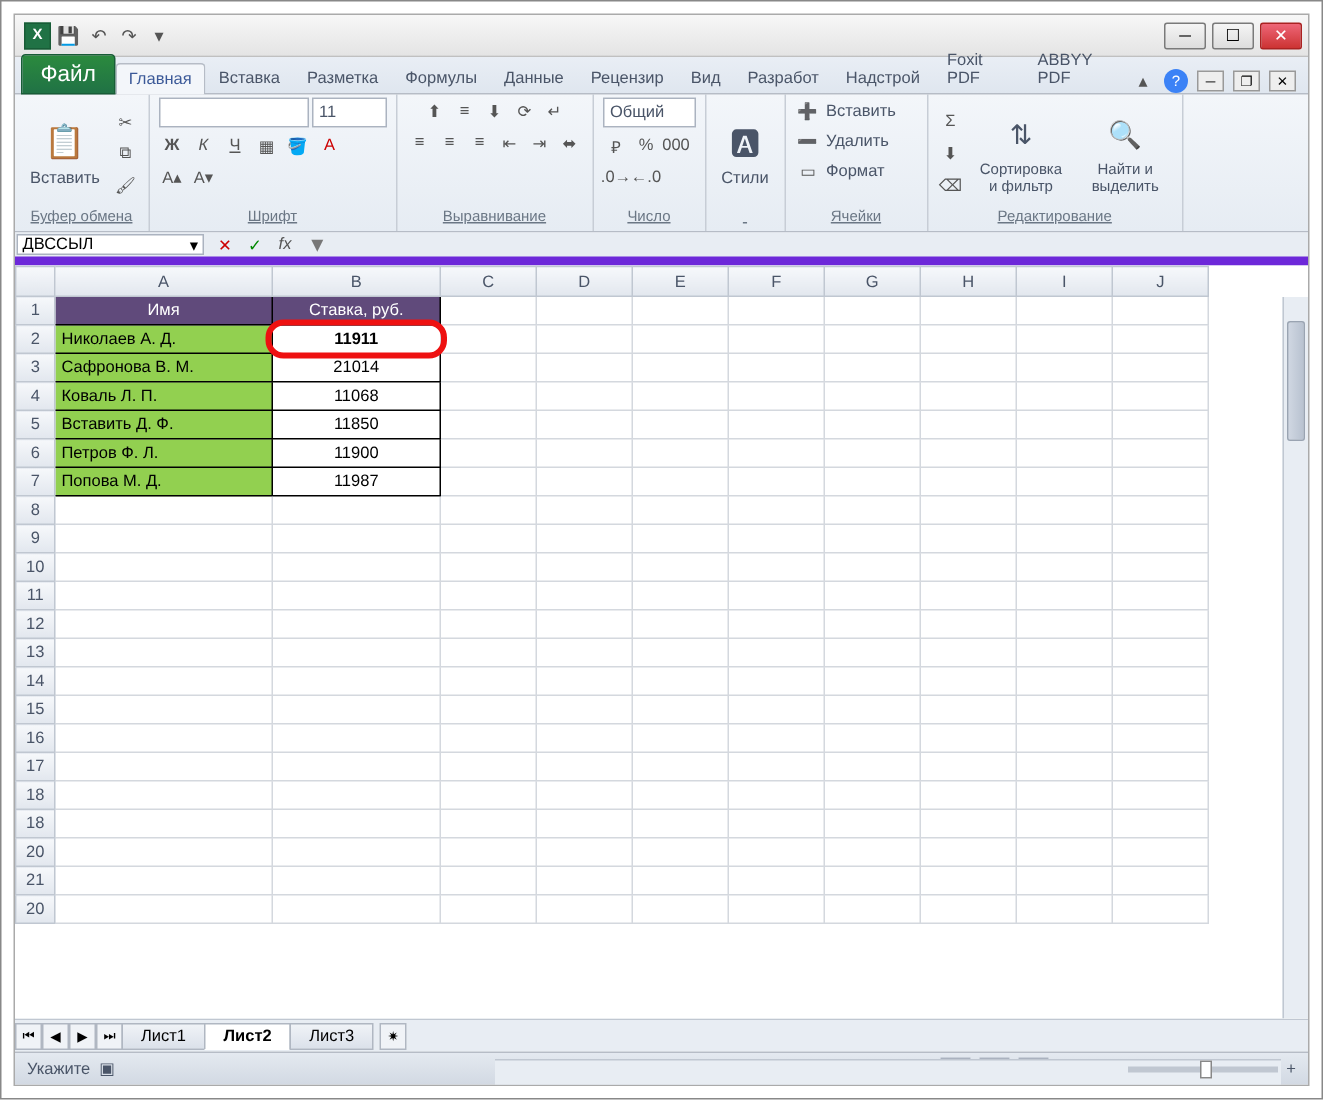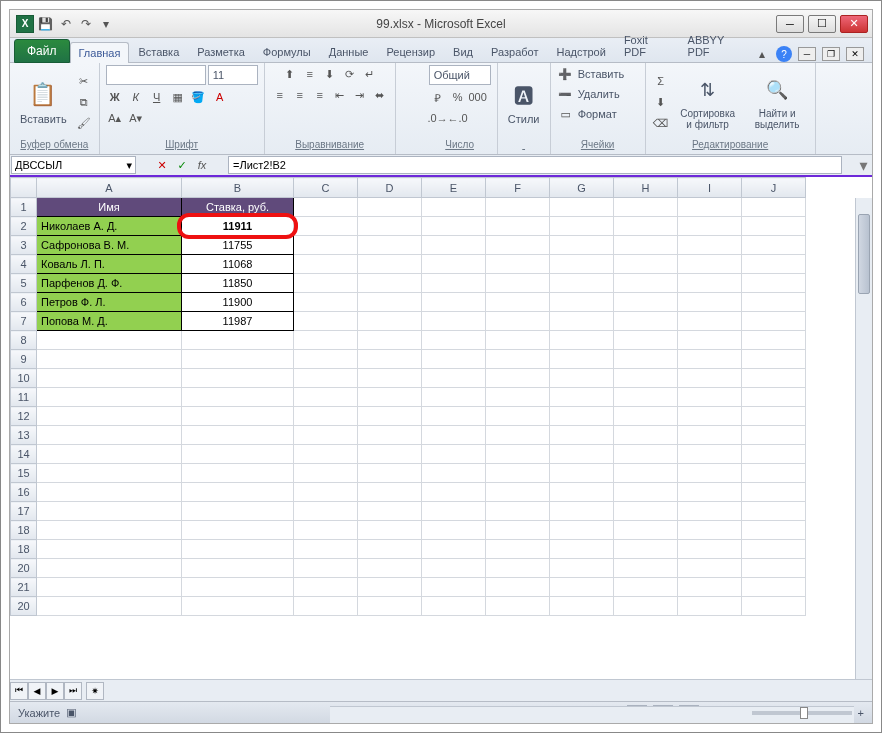--- a/index.html
+++ b/index.html
@@ -8,38 +8,38 @@
   .titlebar { height: 28px; background: linear-gradient(#f7f7f7,#e4e4e4); display: flex; align-items: center; border-bottom: 1px solid #c0c0c0; position: relative; }
   .qat { display: flex; align-items: center; gap: 4px; padding: 0 6px; }
   .qat-icon { width: 16px; height: 16px; font-size: 12px; color: #555; text-align: center; line-height: 16px; }
   .excel-logo { width: 18px; height: 18px; background: #207245; color: #fff; font-size: 10px; font-weight: bold; display: flex; align-items: center; justify-content: center; border: 1px solid #185c37; }
   .title-text { position: absolute; left: 0; right: 0; text-align: center; font-size: 12px; color: #444; pointer-events: none; }
   .win-controls { margin-left: auto; display: flex; gap: 4px; padding-right: 4px; }
   .win-btn { width: 28px; height: 18px; border: 1px solid #7a7a7a; display: flex; align-items: center; justify-content: center; font-size: 11px; background: linear-gradient(#f5f5f5,#ddd); border-radius: 2px; }
   .win-close { background: linear-gradient(#e67,#c33); color: #fff; border-color: #a22; }
 
   .tabs-row { height: 25px; background: linear-gradient(#e9eef5,#dfe6ef); display: flex; align-items: flex-end; border-bottom: 1px solid #b6bcc6; position: relative; }
-  .file-tab { background: linear-gradient(#2b8a3e,#207245); color: #fff; font-size: 12px; padding: 4px 12px; border: 1px solid #185c37; border-radius: 3px 3px 0 0; margin-left: 4px; position: relative; top: 1px; }
+  .file-tab { background: linear-gradient(#2b8a3e,#207245); color: #fff; font-size: 15px; padding: 4px 12px; border: 1px solid #185c37; border-radius: 3px 3px 0 0; margin-left: 4px; position: relative; top: 1px; }
   .ribbon-tab { font-size: 11px; color: #4a5568; padding: 4px 8px; border: 1px solid transparent; border-bottom: none; }
   .ribbon-tab.active { background: #f3f6fa; border-color: #b6bcc6; border-radius: 3px 3px 0 0; position: relative; top: 1px; color: #3b5998; }
   .tabs-right { margin-left: auto; display: flex; gap: 6px; padding-right: 8px; align-items: center; }
   .help-icon { width: 16px; height: 16px; background: #3b82f6; color: #fff; border-radius: 50%; font-size: 10px; display: flex; align-items: center; justify-content: center; }
   .mdi-btn { width: 18px; height: 14px; border: 1px solid #999; font-size: 9px; display: flex; align-items: center; justify-content: center; background: #eee; }
 
   .ribbon { height: 92px; background: linear-gradient(#f3f6fa,#e6ecf3); border-bottom: 1px solid #b6bcc6; display: flex; font-size: 11px; color: #4a5568; }
   .ribbon-group { border-right: 1px solid #c7cdd6; padding: 2px 6px; display: flex; flex-direction: column; justify-content: space-between; }
   .group-label { font-size: 10px; color: #6b7785; text-align: center; padding-bottom: 2px; text-decoration: underline; }
   .group-body { flex: 1; display: flex; align-items: center; gap: 4px; }
   .big-btn { display: flex; flex-direction: column; align-items: center; gap: 2px; padding: 2px 4px; }
   .big-icon { width: 32px; height: 32px; display: flex; align-items: center; justify-content: center; font-size: 22px; }
   .small-col { display: flex; flex-direction: column; gap: 3px; }
   .small-btn { width: 18px; height: 18px; font-size: 11px; display: flex; align-items: center; justify-content: center; color: #555; }
   .combo { border: 1px solid #abb3c0; background: #fff; height: 20px; font-size: 11px; padding: 0 4px; display: flex; align-items: center; min-width: 50px; }
 
-  .formula-bar { height: 22px; display: flex; align-items: stretch; border-bottom: 2px solid #6d28d9; background: #e8edf3; gap: 12px; }
+  .formula-bar { height: 22px; display: flex; align-items: stretch; border-bottom: 6px solid #6d28d9; background: #e8edf3; }
   .name-box { width: 125px; border: 1px solid #abb3c0; background: #fff; font-size: 11px; display: flex; align-items: center; justify-content: space-between; padding: 0 3px; margin: 1px; }
   .fb-btns { display: flex; align-items: center; gap: 2px; padding: 0 4px; }
   .fb-btn { width: 18px; font-size: 11px; color: #555; text-align: center; }
   .formula-input { flex: 1; border: 1px solid #abb3c0; background: #fff; font-size: 11px; padding: 2px 4px; margin: 1px; }
 
   .grid-area { flex: 1; position: relative; background: #fff; overflow: hidden; }
   .grid-table { border-collapse: collapse; font-size: 11px; color: #000; }
   .grid-table th { background: linear-gradient(#f6f8fb,#e2e7ee); border: 1px solid #c0c7d1; font-weight: normal; color: #4a5568; }
   .col-hdr { height: 20px; }
   .row-hdr { width: 26px; text-align: center; }
@@ -76,21 +76,20 @@
 <div class="shadow">
 
   <div class="titlebar">
     <div class="qat">
       <div class="excel-logo">X</div>
       <div class="qat-icon">💾</div>
       <div class="qat-icon">↶</div>
       <div class="qat-icon">↷</div>
       <div class="qat-icon">▾</div>
     </div>
-    <div class="title-text">99.xlsx - Microsoft Excel</div>
     <div class="win-controls">
       <div class="win-btn">─</div>
       <div class="win-btn">☐</div>
       <div class="win-btn win-close">✕</div>
     </div>
   </div>
 
   <div class="tabs-row">
     <div class="file-tab">Файл</div>
     <div class="ribbon-tab active">Главная</div>
@@ -168,21 +167,21 @@
           <div class="small-btn">≡</div>
           <div class="small-btn">≡</div>
           <div class="small-btn">≡</div>
           <div class="small-btn">⇤</div>
           <div class="small-btn">⇥</div>
           <div class="small-btn">⬌</div>
         </div>
       </div>
       <div class="group-label">Выравнивание</div>
     </div>
-    <div class="ribbon-group" style="min-width:75px;margin-left:27px;">
+    <div class="ribbon-group" style="min-width:75px;">
       <div class="group-body" style="flex-direction:column; gap:3px; align-items:stretch;">
         <div class="combo">Общий</div>
         <div style="display:flex; gap:2px;">
           <div class="small-btn">₽</div>
           <div class="small-btn">%</div>
           <div class="small-btn">000</div>
         </div>
         <div style="display:flex; gap:2px;">
           <div class="small-btn">.0→</div>
           <div class="small-btn">←.0</div>
@@ -239,21 +238,20 @@
   <div class="formula-bar">
     <div class="name-box">
       <span>ДВССЫЛ</span>
       <span>▾</span>
     </div>
     <div class="fb-btns">
       <div class="fb-btn" style="color:#c00;">✕</div>
       <div class="fb-btn" style="color:#080;">✓</div>
       <div class="fb-btn"><i>fx</i></div>
     </div>
-    <div class="formula-input">=Лист2!B2</div>
     <div style="width:17px; display:flex; align-items:center; justify-content:center; color:#777;">▾</div>
   </div>
 
   <div class="grid-area">
     <table class="grid-table" id="grid">
         <tbody>
           <tr>
             <th class="row-hdr col-hdr"></th>
             <th class="col-hdr colA">A</th>
             <th class="col-hdr colB">B</th>
@@ -294,21 +292,21 @@
             <td class="cell colOther "></td>
             <td class="cell colOther "></td>
             <td class="cell colOther "></td>
             <td class="cell colOther "></td>
           </tr>
         </tbody>
         <tbody>
           <tr>
             <th class="row-hdr">3</th>
             <td class="cell colA name-cell">Сафронова В. М.</td>
-            <td class="cell colB val-cell">11755</td>
+            <td class="cell colB val-cell">21014</td>
             <td class="cell colOther "></td>
             <td class="cell colOther "></td>
             <td class="cell colOther "></td>
             <td class="cell colOther "></td>
             <td class="cell colOther "></td>
             <td class="cell colOther "></td>
             <td class="cell colOther "></td>
             <td class="cell colOther "></td>
           </tr>
         </tbody>
@@ -323,21 +321,21 @@
             <td class="cell colOther "></td>
             <td class="cell colOther "></td>
             <td class="cell colOther "></td>
             <td class="cell colOther "></td>
             <td class="cell colOther "></td>
           </tr>
         </tbody>
         <tbody>
           <tr>
             <th class="row-hdr">5</th>
-            <td class="cell colA name-cell">Парфенов Д. Ф.</td>
+            <td class="cell colA name-cell">Вставить Д. Ф.</td>
             <td class="cell colB val-cell">11850</td>
             <td class="cell colOther "></td>
             <td class="cell colOther "></td>
             <td class="cell colOther "></td>
             <td class="cell colOther "></td>
             <td class="cell colOther "></td>
             <td class="cell colOther "></td>
             <td class="cell colOther "></td>
             <td class="cell colOther "></td>
           </tr>
@@ -603,20 +601,25 @@
     </div>
   </div>
 
   <div class="sheet-tabs">
     <div class="nav-btns">
       <div class="nav-btn">⏮</div>
       <div class="nav-btn">◀</div>
       <div class="nav-btn">▶</div>
       <div class="nav-btn">⏭</div>
     </div>
+    <div id="sheet-tabs-holder" style="display:flex;">
+        <div class="sheet-tab">Лист1</div>
+        <div class="sheet-tab active">Лист2</div>
+        <div class="sheet-tab">Лист3</div>
+      </div>
     <div class="nav-btn" style="margin-left:4px;">✷</div>
     <div class="scroll-h"></div>
   </div>
 
   <div class="status-bar">
     <span>Укажите</span>
     <span style="margin-left:6px;">▣</span>
     <div class="status-right">
       <div class="view-btn">▦</div>
       <div class="view-btn">▤</div>

